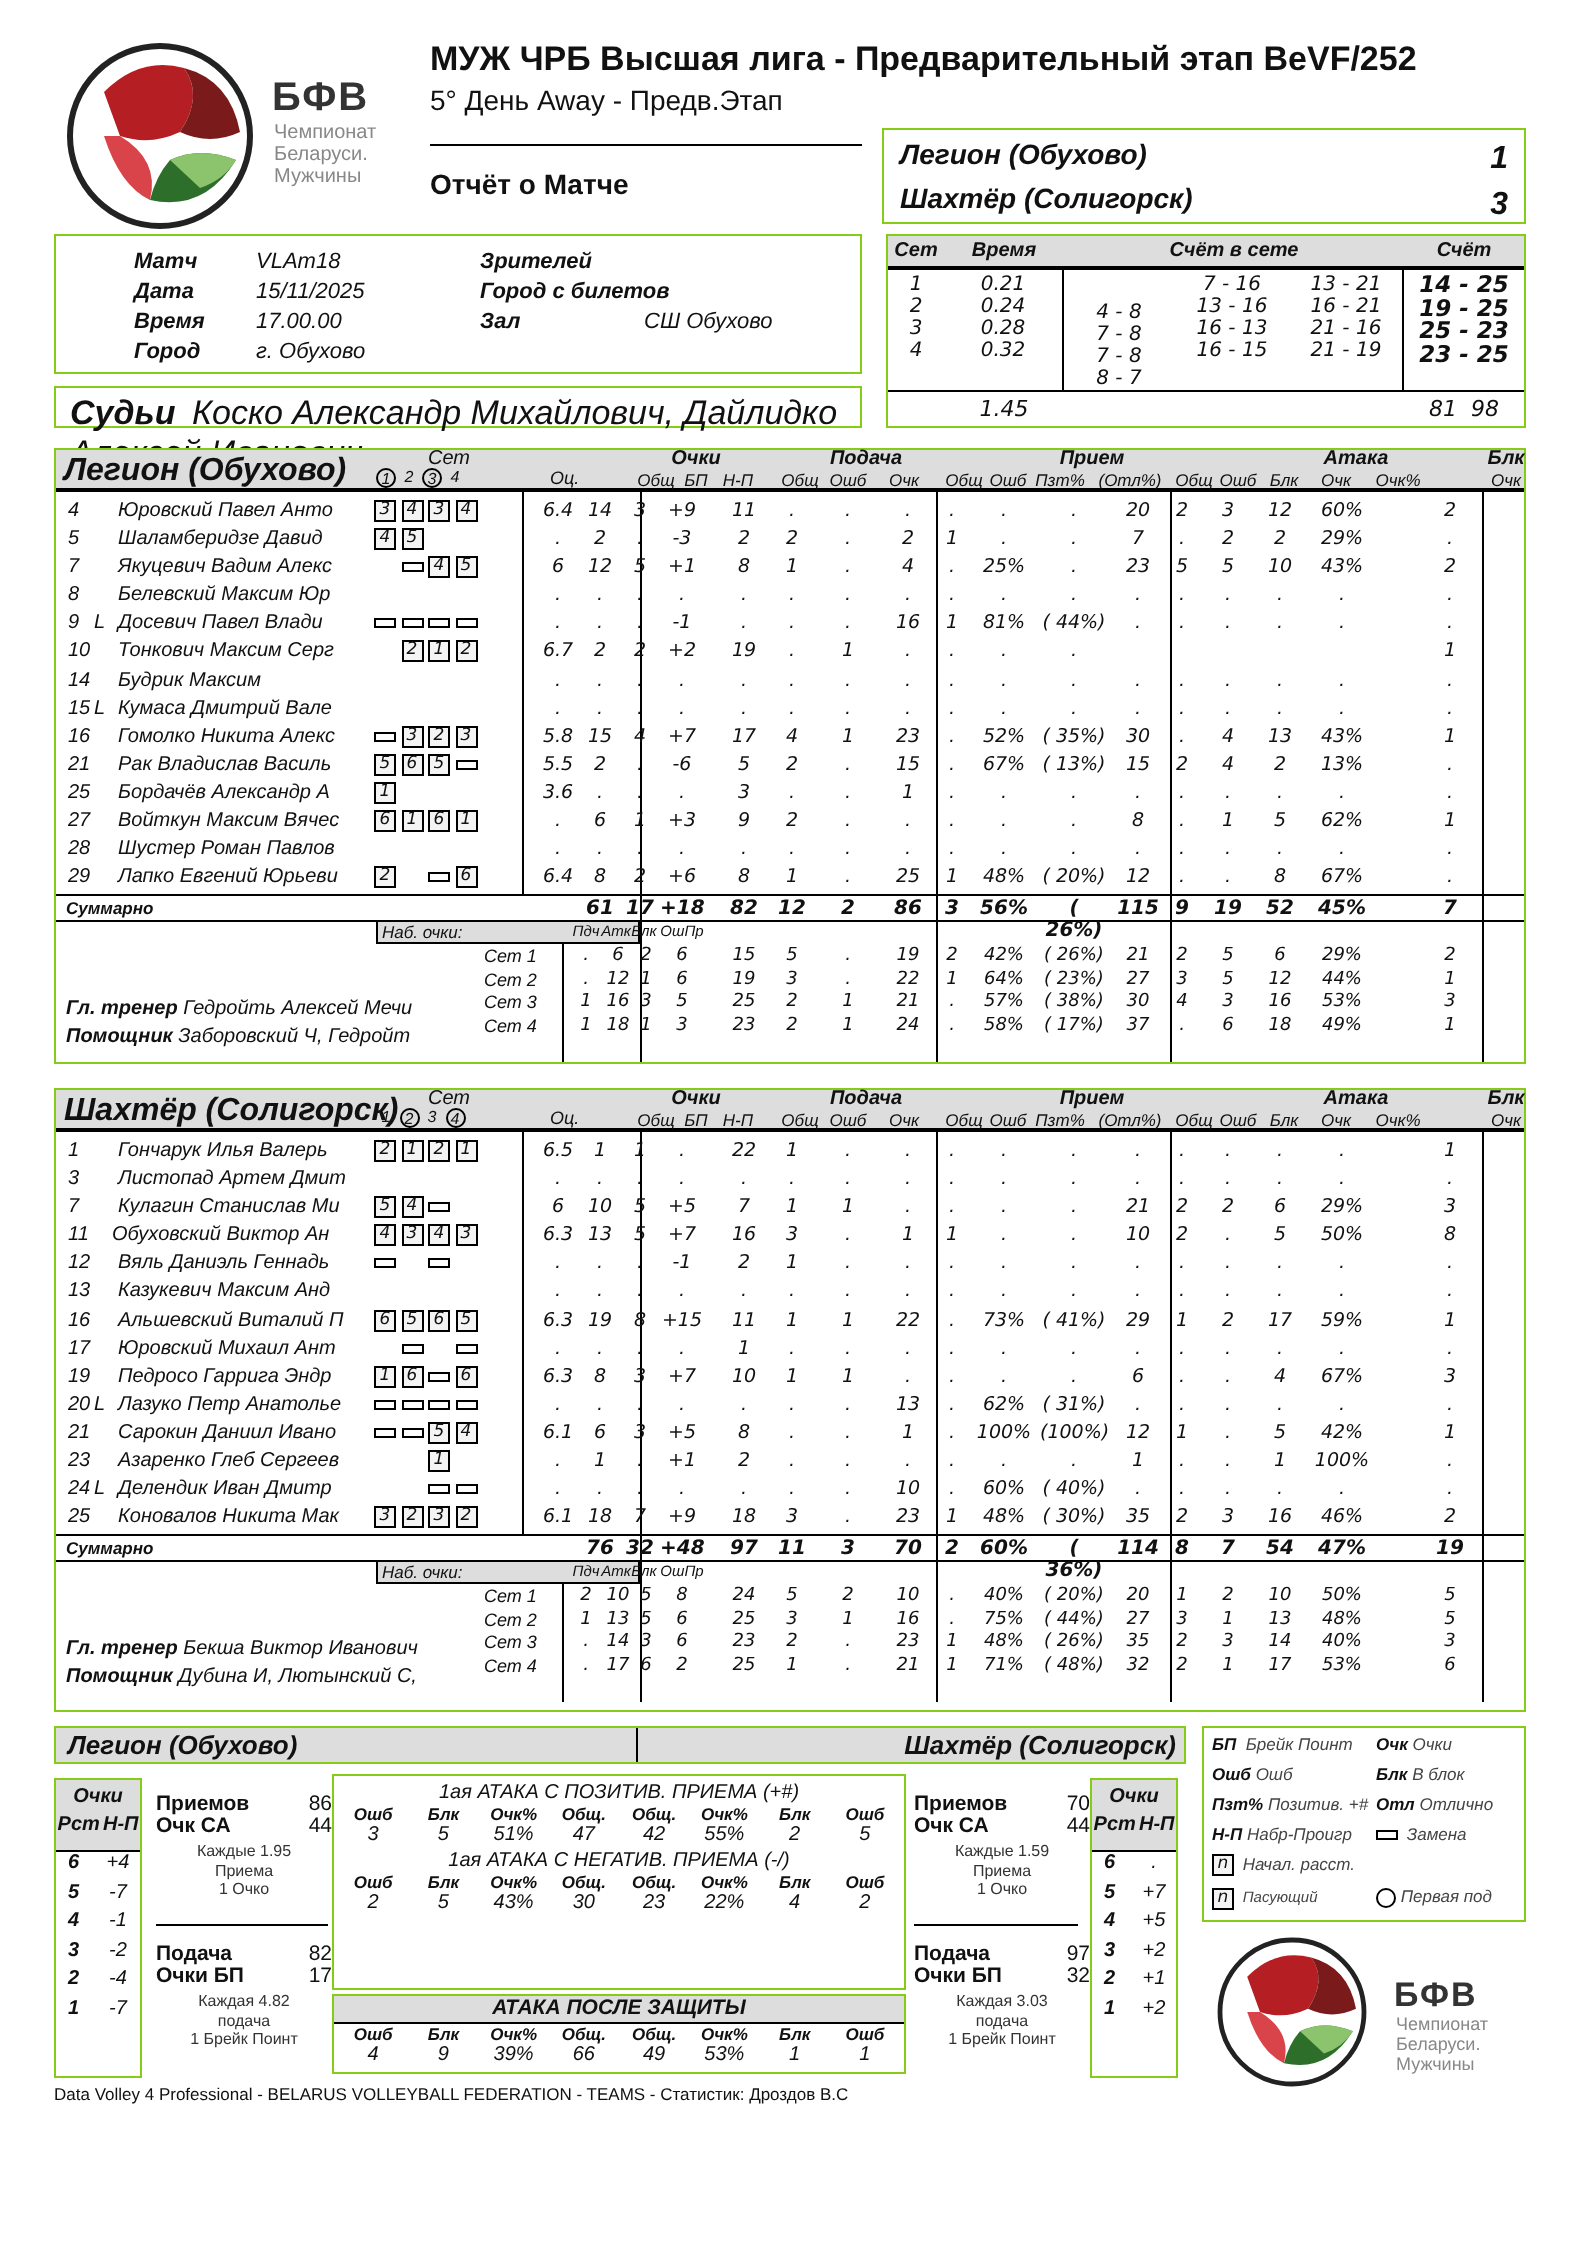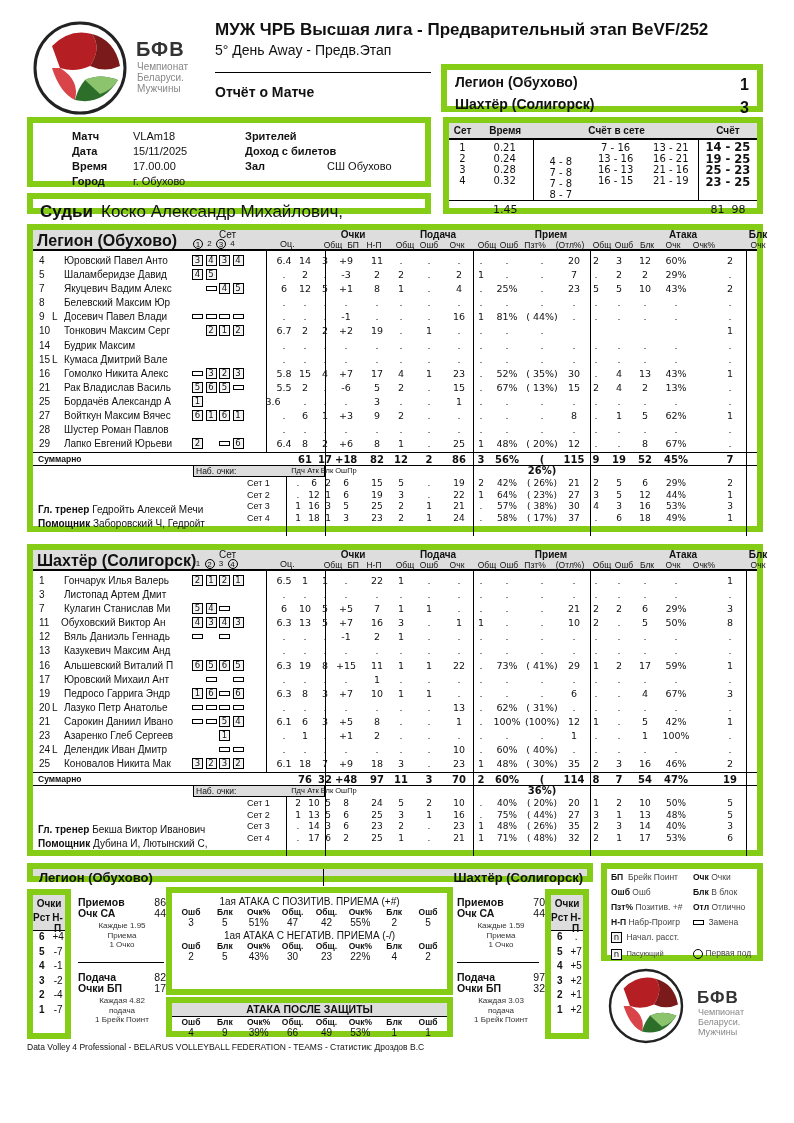--- a/index.html
+++ b/index.html
@@ -3,21 +3,21 @@
 <meta charset="utf-8">
 <style>
   * { box-sizing: border-box; margin: 0; padding: 0; }
   body { width: 794px; height: 1123px; background: #fff; font-family: "Liberation Sans", sans-serif; color: #111; position: relative; overflow: hidden; }
   .abs { position: absolute; }
   .logo { width: 100px; height: 100px; }
   .bfv { font-weight: bold; font-size: 20px; color: #333; letter-spacing: 1px; }
   .bfv-sub { font-size: 10px; color: #888; line-height: 11px; }
   .title { font-weight: bold; font-size: 17px; }
   .subtitle { font-size: 14px; }
-  .box { border: 6px solid #84cc16; }
+  .box { border: 1px solid #84cc16; font-style: italic; }
   .hdr-gray { background: #ddd; }
   table { border-collapse: collapse; margin-left: 32px; }
   .info td { font-size: 11px; padding: 0 0; height: 15px; }
   .info .lbl { font-weight: bold; }
   .sets-tbl { font-family: "DejaVu Sans", sans-serif; font-size: 10px; }
   .num { text-align: center; font-family: "DejaVu Sans", sans-serif; font-size: 9.5px; }
   .sb { display: inline-block; width: 11px; height: 11px; border: 1px solid #000; font-size: 8.5px; line-height: 9px; text-align: center; margin-right: 2px; font-family: "DejaVu Sans", sans-serif; vertical-align: middle; background: #f4f4f4;}
   .sub { display: inline-block; width: 11px; height: 5px; border: 1px solid #000; margin-right: 2px; vertical-align: middle; }
   .team-hdr { font-weight: bold; font-size: 16px; }
   .colhdr { font-size: 8.5px; text-align: center; }
@@ -60,21 +60,21 @@
     <tbody>
         <tr>
       <td class="lbl" style="width:61px;">Матч</td>
       <td style="width:112px;">VLAm18</td>
       <td class="lbl" style="width:82px;">Зрителей</td>
       <td></td>
     </tr>
     <tr>
       <td class="lbl">Дата</td>
       <td>15/11/2025</td>
-      <td class="lbl" colspan="2">Доход с билетов</td>
+      <td class="lbl" colspan="2">Город с билетов</td>
     </tr>
     <tr>
       <td class="lbl">Время</td>
       <td>17.00.00</td>
       <td class="lbl">Зал</td>
       <td>СШ Обухово</td>
     </tr>
     <tr>
       <td class="lbl">Город</td>
       <td>г. Обухово</td>
@@ -420,21 +420,21 @@
         <div class="num" style="position:absolute;left:575px;top:1px;width:22px;">4</div>
         <div class="num" style="position:absolute;left:601px;top:1px;width:22px;">2</div>
         <div class="num" style="position:absolute;left:628px;top:1px;width:30px;">13%</div>
         <div class="num" style="position:absolute;left:686px;top:1px;width:22px;">.</div>
       </div>
       <div style="position:relative;height:14.1px;font-size:10px;">
         <div style="position:absolute;left:6px;top:1px;">25</div>
         <div style="position:absolute;left:19px;top:1px;"></div>
         <div style="position:absolute;left:31px;top:1px;">Бордачёв Александр А</div>
         <span class="sb" style="position:absolute;left:159px;top:1px;">1</span>
-        <div class="num" style="position:absolute;left:222px;top:1px;width:36px;">3.6</div>
+        <div class="num" style="position:absolute;left:233px;top:1px;width:36px;">3.6</div>
         <div class="num" style="position:absolute;left:262px;top:1px;width:20px;">.</div>
         <div class="num" style="position:absolute;left:284px;top:1px;width:16px;">.</div>
         <div class="num" style="position:absolute;left:302px;top:1px;width:22px;">.</div>
         <div class="num" style="position:absolute;left:333px;top:1px;width:22px;">3</div>
         <div class="num" style="position:absolute;left:357px;top:1px;width:22px;">.</div>
         <div class="num" style="position:absolute;left:385px;top:1px;width:22px;">.</div>
         <div class="num" style="position:absolute;left:415px;top:1px;width:22px;">1</div>
         <div class="num" style="position:absolute;left:437px;top:1px;width:22px;">.</div>
         <div class="num" style="position:absolute;left:459px;top:1px;width:30px;">.</div>
         <div class="num" style="position:absolute;left:492px;top:1px;width:34px;">.</div>

